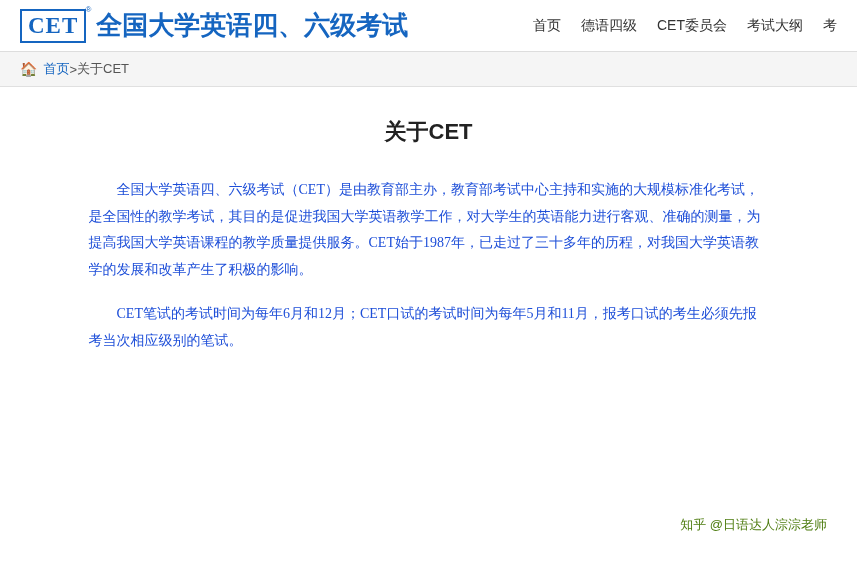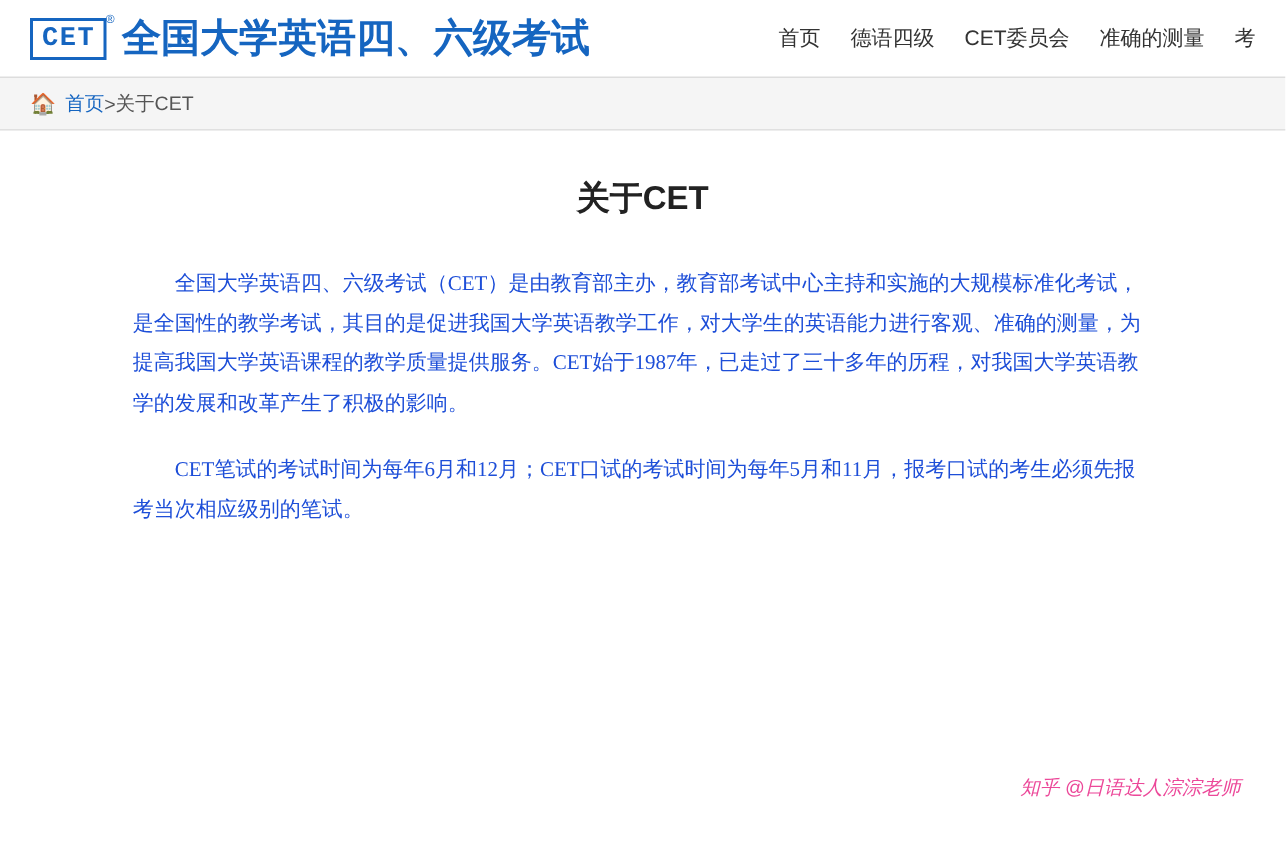--- a/index.html
+++ b/index.html
@@ -25,24 +25,24 @@
       align-items: center;
       margin-right: 30px;
     }
     .logo-box {
       border: 2px solid #1565c0;
       padding: 2px 6px;
       position: relative;
       margin-right: 10px;
     }
     .logo-text {
-      font-size: 18px;
+      font-size: 23px;
       font-weight: bold;
       color: #1565c0;
-      font-family: Liberation Mono, monospace;
+      font-family: Liberation Serif, serif;
       letter-spacing: 1px;
     }
     .logo-r {
       position: absolute;
       top: -6px;
       right: -7px;
       font-size: 8px;
       color: #1565c0;
       font-family: Arial, sans-serif;
     }
@@ -111,43 +111,42 @@
       border: 2px solid #cc00cc;
       background: transparent;
       padding: 0 2px;
     }
 
     
     .watermark {
       position: fixed;
       bottom: 30px;
       right: 30px;
-      color: #ec4899;
+      color: #4d7c0f;
       font-size: 13px;
       font-family: "Microsoft YaHei", "微软雅黑", sans-serif;
       pointer-events: none;
-      font-style: italic;
     }
   </style>
 </head>
 <body>
 
 <div class="header">
   <div class="logo-area">
     <div class="logo-box">
       <span class="logo-text">CET</span>
       <span class="logo-r">®</span>
     </div>
     <span class="site-title">全国大学英语四、六级考试</span>
   </div>
   <nav class="nav-area">
     <a class="nav-item">首页</a>
     <a class="nav-item">德语四级</a>
     <a class="nav-item">CET委员会</a>
-    <a class="nav-item">准确的测量</a>
+    <a class="nav-item">考试大纲</a>
     <a class="nav-item">考</a>
   </nav>
 </div>
 
 <div class="breadcrumb">
   <span class="breadcrumb-icon">🏠</span>
   <a style="color:#1565c0;text-decoration:none;cursor:pointer;">首页</a>
   <span> &gt; </span>
   <span>关于CET</span>
 </div>

